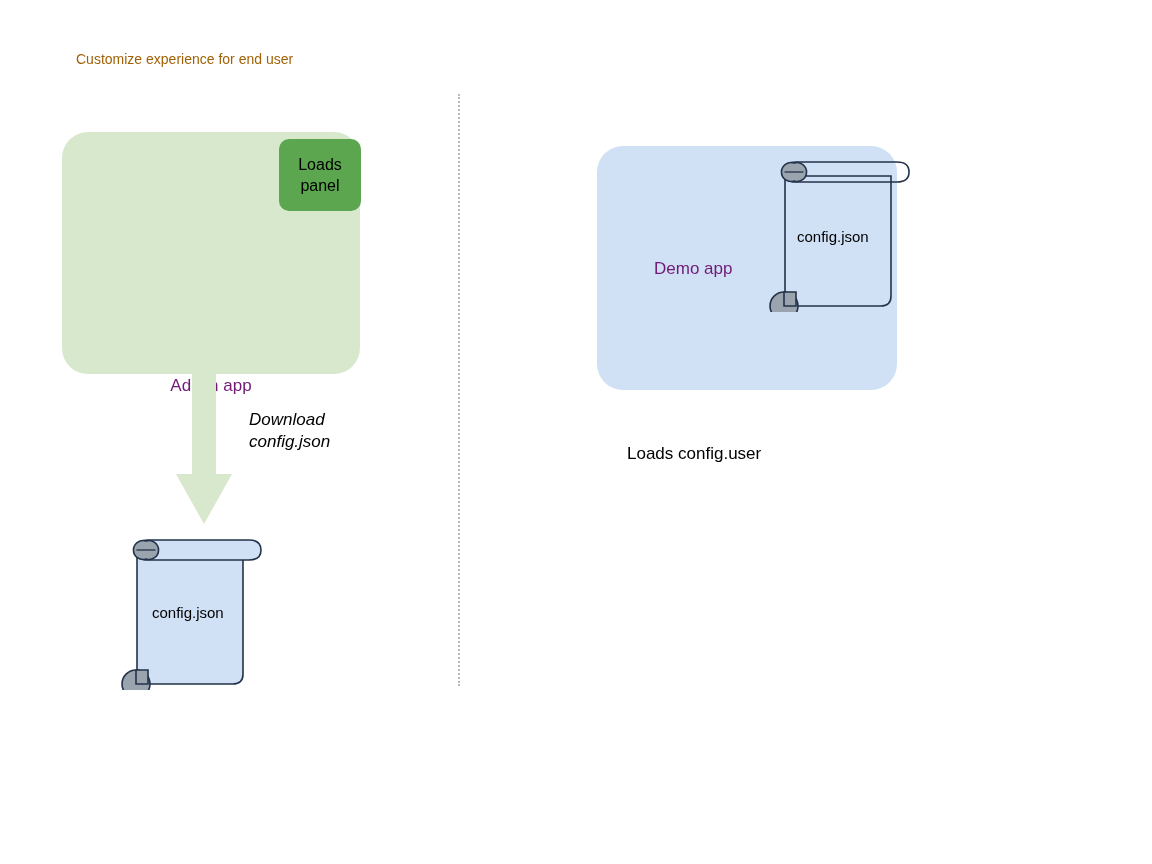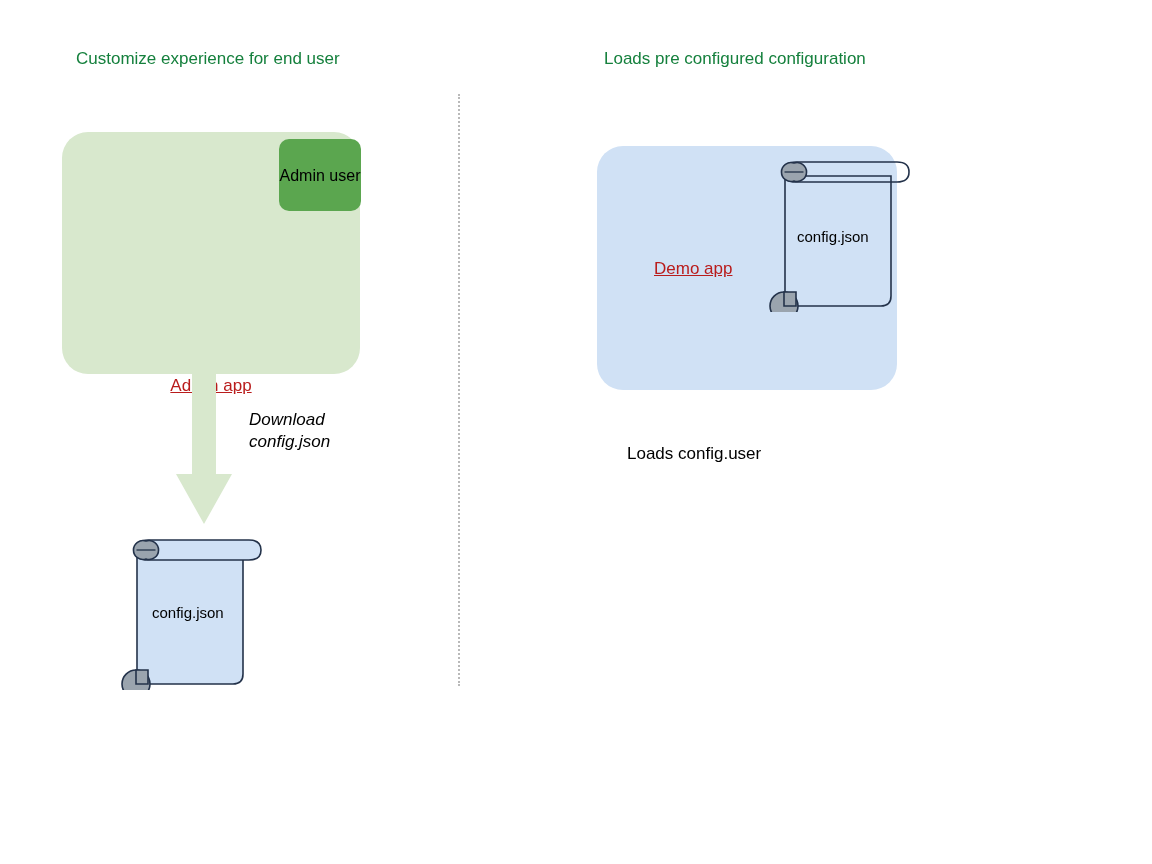--- a/index.html
+++ b/index.html
@@ -18,23 +18,23 @@
   }
 
   .canvas {
     position: absolute;
     inset: 0;
   }
 
   
   .panel-title {
     position: absolute;
-    font-size: 17px;
+    font-size: 14px;
     line-height: 20px;
-    color: #15803d;
+    color: #a16207;
     white-space: nowrap;
   }
   #title-left  { left: 76px;  top: 49px; }
   #title-right { left: 604px; top: 49px; }
 
   
   #divider {
     position: absolute;
     left: 458px;
     top: 94px;
@@ -60,22 +60,21 @@
     top: 146px;
     width: 300px;
     height: 244px;
     background: #d0e1f5;
   }
   .app-label {
     position: absolute;
     font-size: 17px;
     line-height: 20px;
     white-space: nowrap;
-    color: #b91c1c;
-    text-decoration: underline;
+    color: #701a75;
   }
   #admin-app-label {
     left: 0; right: 0;
     top: 244px;
     text-align: center;
   }
   #demo-app-label {
     left: 654px;
     top: 259px;
   }
@@ -153,30 +152,29 @@
     color: #000;
   }
 </style>
 </head>
 <body>
 
 <div class="canvas">
 
   <div class="panel-title" id="title-left">Customize experience for end user</div>
 
-  <div class="panel-title" id="title-right">Loads pre configured configuration</div>
 
   <div id="divider"></div>
 
   <div class="app-box" id="admin-app">
     <div class="app-label" id="admin-app-label">Admin app</div>
   </div>
 
   <div id="admin-panel">
-    <span>Admin user</span>
+    <span>Loads panel</span>
   </div>
 
   <div id="download-arrow">
     <svg width="56" height="152" viewBox="0 0 56 152" xmlns="http://www.w3.org/2000/svg">
       <polygon points="16,0 40,0 40,100 56,100 28,150 0,100 16,100" fill="#d8e8cd"></polygon>
     </svg>
   </div>
 
   <div id="download-label">
     <div>Download</div>

